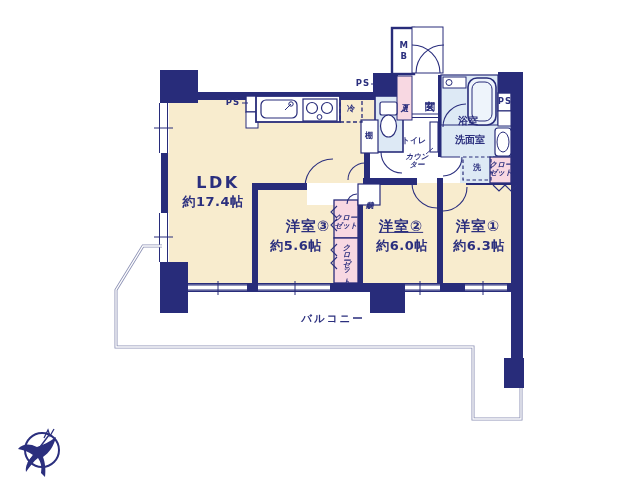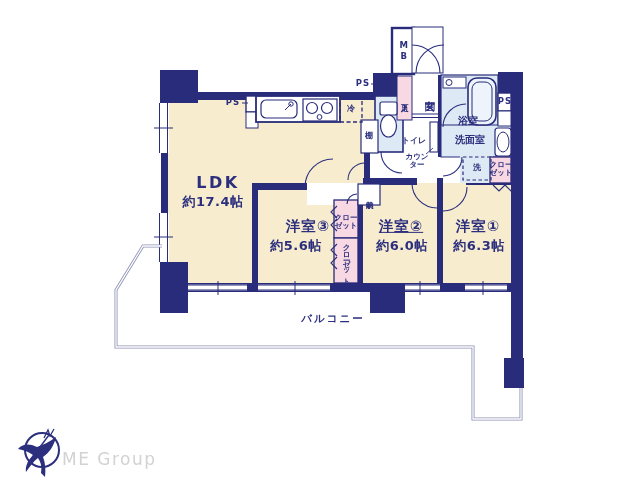--- a/index.html
+++ b/index.html
@@ -9,21 +9,21 @@
   .lb{position:absolute;transform:translate(-50%,-50%);color:#2b2f7e;white-space:pre;
       line-height:1.12;text-align:center;font-family:"DejaVu Sans","Liberation Sans",sans-serif;}
   .v{writing-mode:vertical-rl;text-orientation:upright;}
   .s16{font-size:16px;font-weight:600;letter-spacing:2.5px;}
   .s13{font-size:13px;font-weight:600;letter-spacing:.5px;}
   .s14{font-size:14.5px;font-weight:600;letter-spacing:1px;}
   .s11{font-size:10.5px;font-weight:600;letter-spacing:2px;margin-left:12px;}
   .s10{font-size:10px;font-weight:600;}
   .s9{font-size:8.5px;font-weight:700;letter-spacing:1px;}
   .s8{font-size:8px;font-weight:600;}
-  .s7{font-size:7.5px;font-weight:600;}
+  .s7{font-size:7.5px;font-weight:600;font-style:italic;}
   #logo-text{position:absolute;left:62px;top:450px;transform:none;color:#d2d2d2;
      font-size:17px;font-weight:500;letter-spacing:1.5px;white-space:pre;}
 </style>
 </head>
 <body>
 
 <div id="stage">
 
   <svg id="plan-svg" width="640" height="480" viewBox="0 0 640 480">
 
@@ -195,14 +195,13 @@
   <div class="lb s8" style="left:369px;top:136px;">棚</div>
   <div class="lb s7 v" style="left:369px;top:195px;">収納</div>
   <div class="lb s8" style="left:477px;top:168px;">洗</div>
 
   <div class="lb s7" style="left:417px;top:161px;"><span>カウン</span><br><span>ター</span></div>
 
   <div class="lb s7" style="left:346px;top:222px;"><span>クロー</span><br><span>ゼット</span></div>
   <div class="lb s7 v" style="left:346px;top:260px;">クローゼット</div>
   <div class="lb s7" style="left:501px;top:169px;"><span>クロー</span><br><span>ゼット</span></div>
 
-  <div id="logo-text" class="lb">ME Group</div>
 </div>
 
 </body></html>

